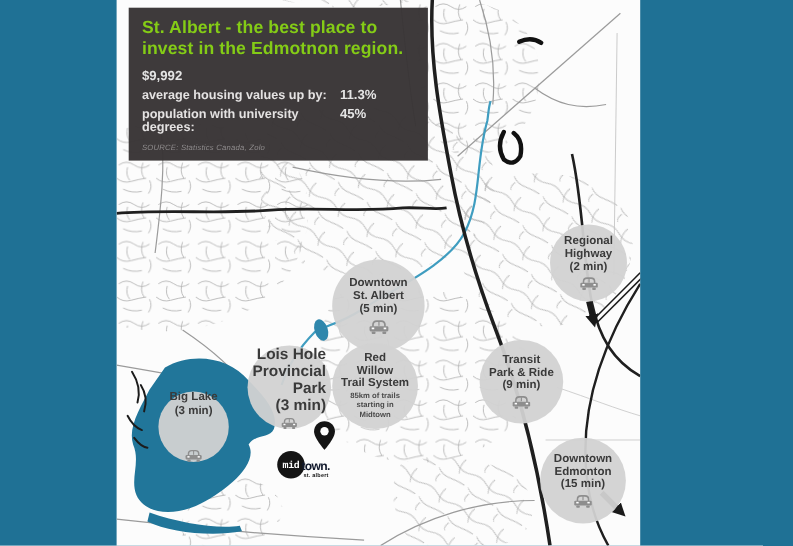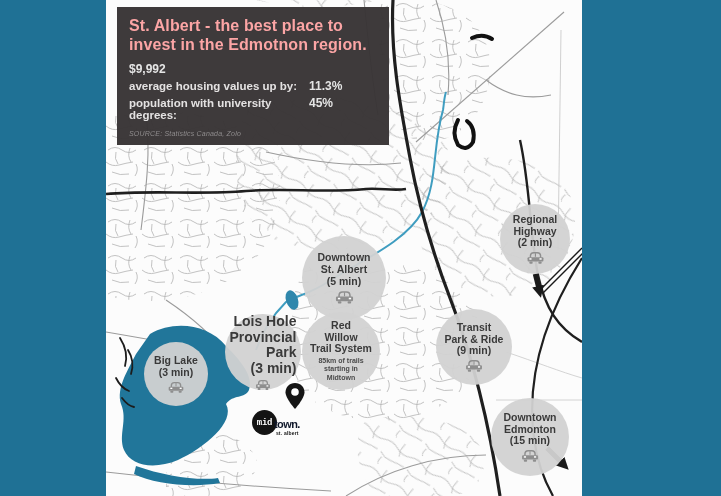--- a/index.html
+++ b/index.html
@@ -13,21 +13,21 @@
     background:#fcfcfc;
   }
   .basemap{position:absolute;left:0;top:0;z-index:0;}
 
   
   .title-card{
     position:absolute;left:11px;top:7px;width:272px;box-sizing:border-box;
     padding:10px 12px 8px 12px;background:rgba(56,52,53,0.97);z-index:6;
   }
   .card-title{
-    color:#fca5a5;font-size:16px;font-weight:700;line-height:1.18;
+    color:#84cc16;font-size:16px;font-weight:700;line-height:1.18;
     white-space:pre-line;letter-spacing:.1px;
   }
   .stats{margin-top:7px;}
   .stat-row{display:flex;align-items:baseline;margin-top:3px;}
   .stat-label{width:180px;color:#e4e2e2;font-size:11.5px;font-weight:600;}
   .stat-value{color:#e5e5e5;font-size:12px;font-weight:800;}
   .source-note{margin-top:9px;color:#8f8c8d;font-size:7px;font-style:italic;letter-spacing:.2px;}
 
   
   .marker{
@@ -233,21 +233,21 @@
       <path d="M6,9 L6,7 Q6,2.5 10.5,2.5 L15.5,2.5 Q20,2.5 20,7 L20,9" fill="none" stroke="#8e8e8e" stroke-width="2"></path>
       <line x1="13" y1="3" x2="13" y2="8" stroke="#8e8e8e" stroke-width="1.4"></line>
       <rect x="2" y="8.5" width="22" height="6" rx="1.5" fill="#8e8e8e"></rect>
       <rect x="4.5" y="10" width="3" height="2" fill="#fff"></rect>
         <rect x="18.5" y="10" width="3" height="2" fill="#fff"></rect>
       <rect x="4.5" y="14.5" width="4.5" height="3" rx="1" fill="#8e8e8e"></rect>
         <rect x="17" y="14.5" width="4.5" height="3" rx="1" fill="#8e8e8e"></rect>
     </svg>
   </div>
 
-  <div class="marker" style="left:38px;top:342px;width:64px;height:64px;">
+  <div class="marker" style="left:38px;top:356px;width:64px;height:64px;justify-content:space-between;">
     <div class="marker-title">Big Lake
 (3 min)</div>
     <svg class="car" width="18" height="12" viewBox="0 0 26 18">
       <path d="M6,9 L6,7 Q6,2.5 10.5,2.5 L15.5,2.5 Q20,2.5 20,7 L20,9" fill="none" stroke="#8e8e8e" stroke-width="2"></path>
       <line x1="13" y1="3" x2="13" y2="8" stroke="#8e8e8e" stroke-width="1.4"></line>
       <rect x="2" y="8.5" width="22" height="6" rx="1.5" fill="#8e8e8e"></rect>
       <rect x="4.5" y="10" width="3" height="2" fill="#fff"></rect>
         <rect x="18.5" y="10" width="3" height="2" fill="#fff"></rect>
       <rect x="4.5" y="14.5" width="4.5" height="3" rx="1" fill="#8e8e8e"></rect>
         <rect x="17" y="14.5" width="4.5" height="3" rx="1" fill="#8e8e8e"></rect>

